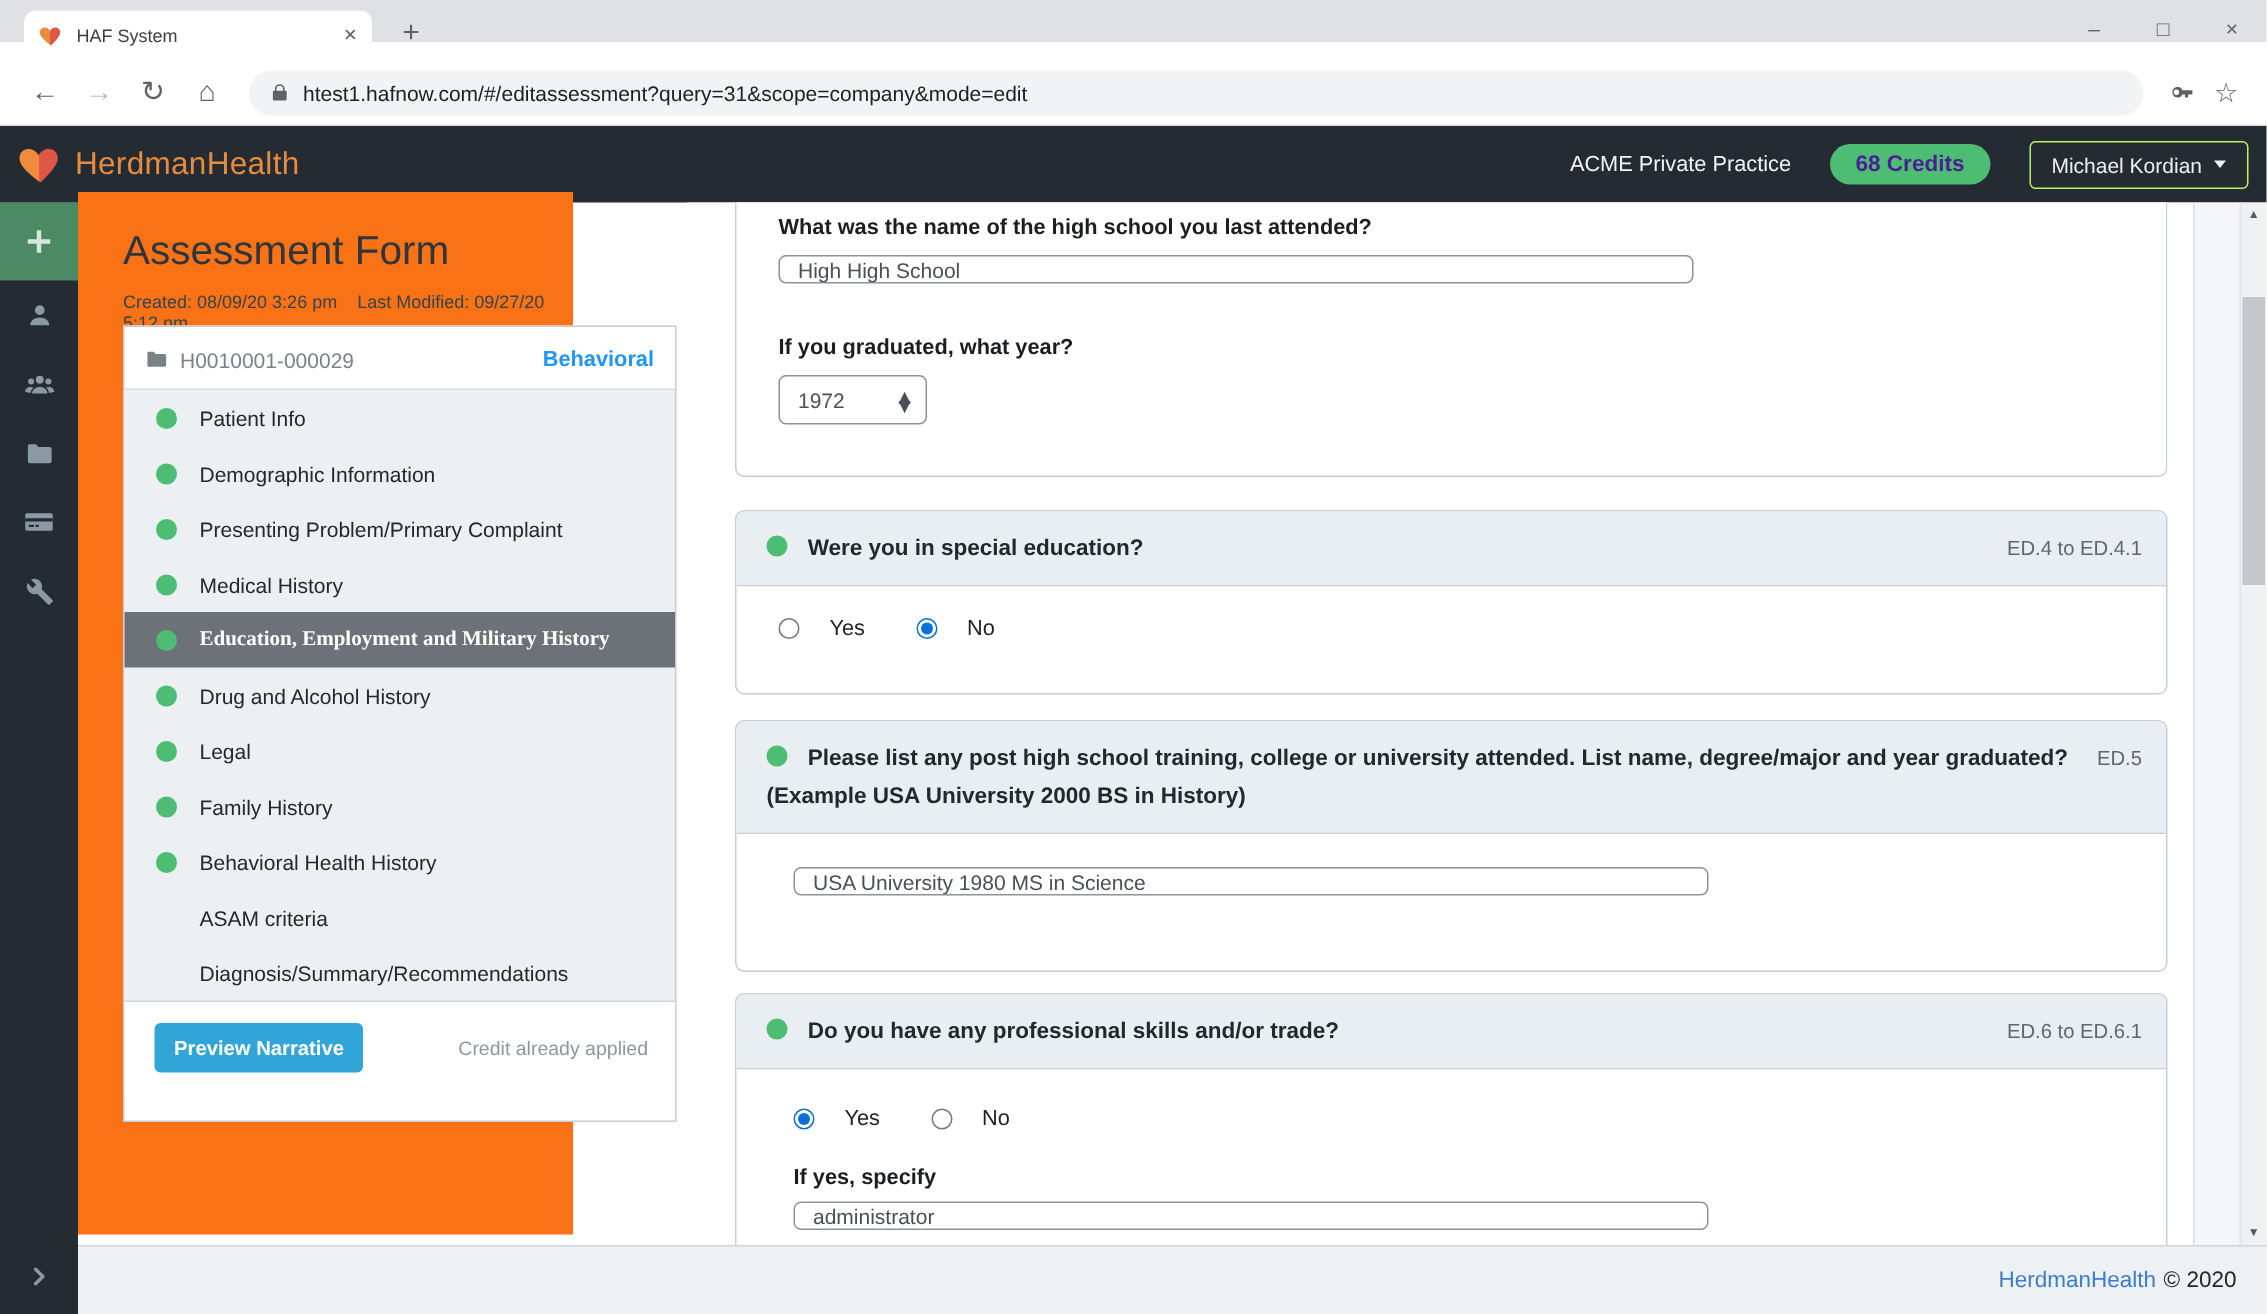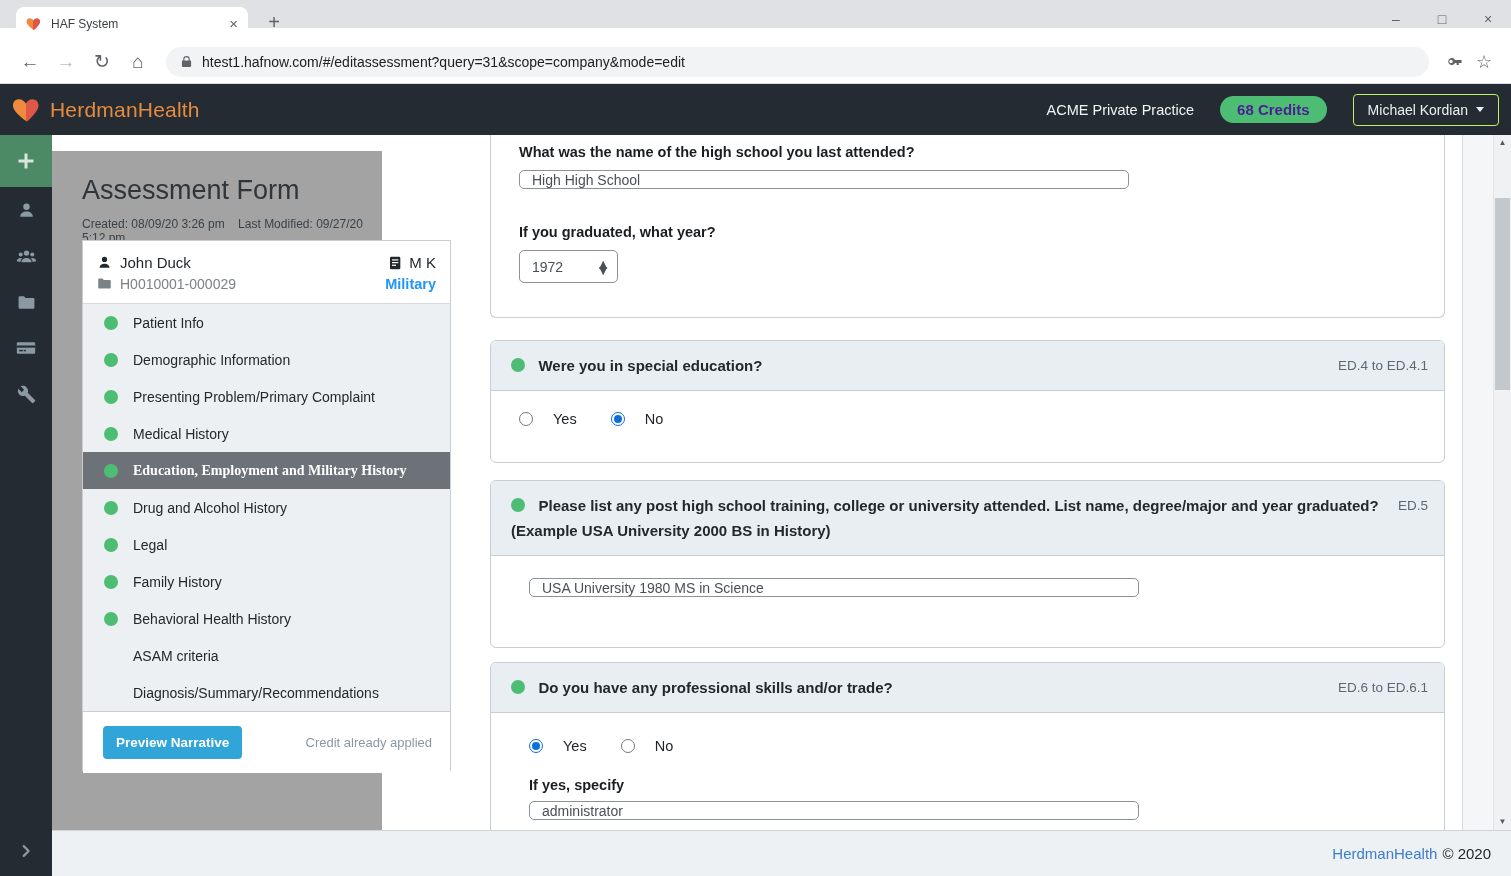--- a/index.html
+++ b/index.html
@@ -47,21 +47,21 @@
   .rail-tile.active { background:#4b8a65; }
   .rail-tile svg { fill:#8b99a5; }
   .rail-tile.active svg { fill:#d9e6dc; }
   .rail-items { display:flex; flex-direction:column; }
   .rail-items .rail-tile { height:46px; }
   .rail-items .rail-tile:first-child { height:52px; }
   .rail-toggle { position:absolute; bottom:0; left:0; width:52px; height:51px;
                  display:flex; align-items:center; justify-content:center; }
 
   
-  .leftpanel { position:absolute; top:151px; left:52px; width:330px; height:695px; background:#a3a3a3; }
+  .leftpanel { position:absolute; top:128px; left:52px; width:330px; height:695px; background:#f97316; }
   .panel-title { position:absolute; top:24px; left:30px; font-size:27px; color:#2f353a; }
   .panel-dates { position:absolute; top:66px; left:30px; font-size:12px; color:#39424a; }
   .panel-dates span { margin-right:10px; }
   .panel-box { position:absolute; top:89px; left:30px; width:369px; height:531px;
                background:#fff; border:1px solid #c8ced3; }
   .patient { padding:11px 14px 9px 14px; }
   .p-row { display:flex; align-items:center; height:21px; }
   .p-name { font-size:15px; color:#23282c; margin-left:8px; }
   .p-id { font-size:14px; color:#7a8288; margin-left:8px; }
   .p-right { margin-left:auto; display:flex; align-items:center; gap:6px; }
@@ -240,41 +240,25 @@
 
   <div class="leftpanel">
     <div class="panel-title">Assessment Form</div>
     <div class="panel-dates">
       <span>Created: 08/09/20 3:26 pm</span>
       <span>Last Modified: 09/27/20 5:12 pm</span>
     </div>
     <div class="panel-box">
       <div class="patient">
         <div class="p-row">
-          <svg width="15" height="15" viewBox="0 0 24 24" fill="#23282c">
-            <circle cx="12" cy="7" r="4.2"></circle>
-              <path d="M4 20.5c0-4.2 3.6-6.7 8-6.7s8 2.5 8 6.7z"></path>
-          </svg>
-          <span class="p-name">John Duck</span>
-          <span class="p-right">
-            <svg width="16" height="16" viewBox="0 0 24 24">
-              <rect x="4.5" y="2.5" width="15.5" height="19" rx="2" fill="#23282c"></rect>
-              <rect x="7.5" y="6.5" width="9.5" height="1.8" fill="#fff"></rect>
-              <rect x="7.5" y="10.5" width="9.5" height="1.8" fill="#fff"></rect>
-              <rect x="7.5" y="14.5" width="6" height="1.8" fill="#fff"></rect>
-            </svg>
-            <span class="p-initials">M K</span>
-          </span>
-        </div>
-        <div class="p-row">
           <svg width="15" height="15" viewBox="0 0 24 24" fill="#7a8288">
             <path d="M2 5.6C2 4.7 2.7 4 3.6 4h5.2l2 2.4h9.6c.9 0 1.6.7 1.6 1.6v10.4c0 .9-.7 1.6-1.6 1.6H3.6c-.9 0-1.6-.7-1.6-1.6z"></path>
           </svg>
           <span class="p-id">H0010001-000029</span>
-          <span class="p-status">Military</span>
+          <span class="p-status">Behavioral</span>
         </div>
       </div>
       <div class="sections">
         <div class="sec">
           <span class="dot"></span>
           <span class="sec-label">Patient Info</span>
         </div>
         <div class="sec">
           <span class="dot"></span>
           <span class="sec-label">Demographic Information</span>

